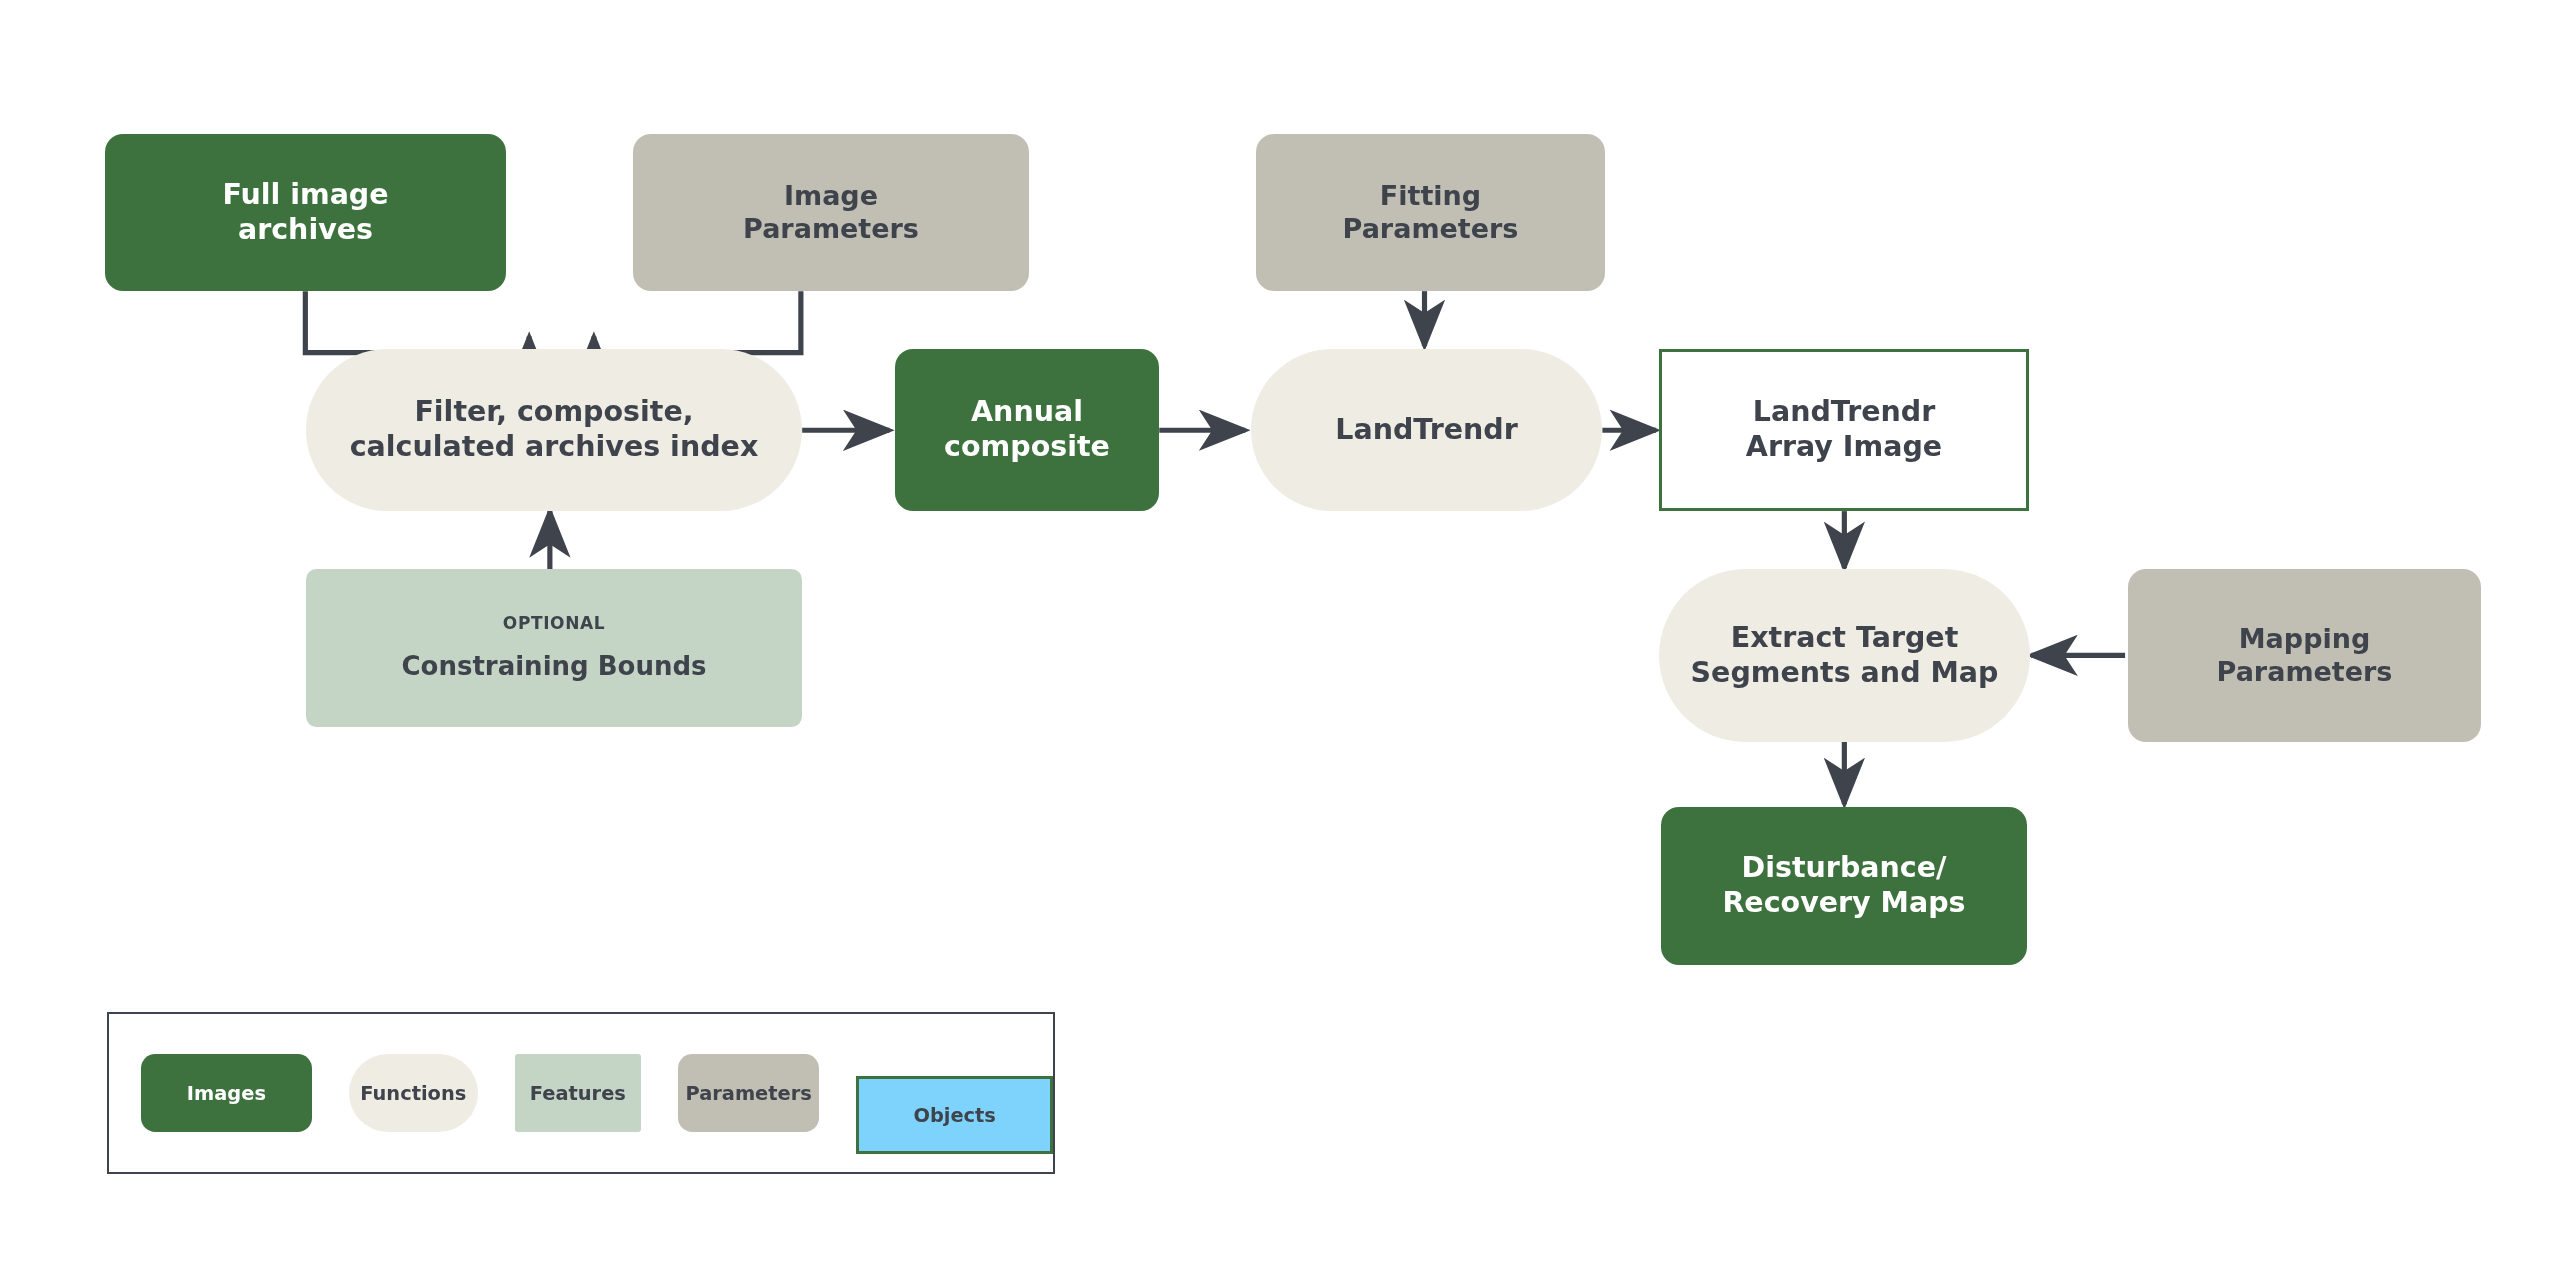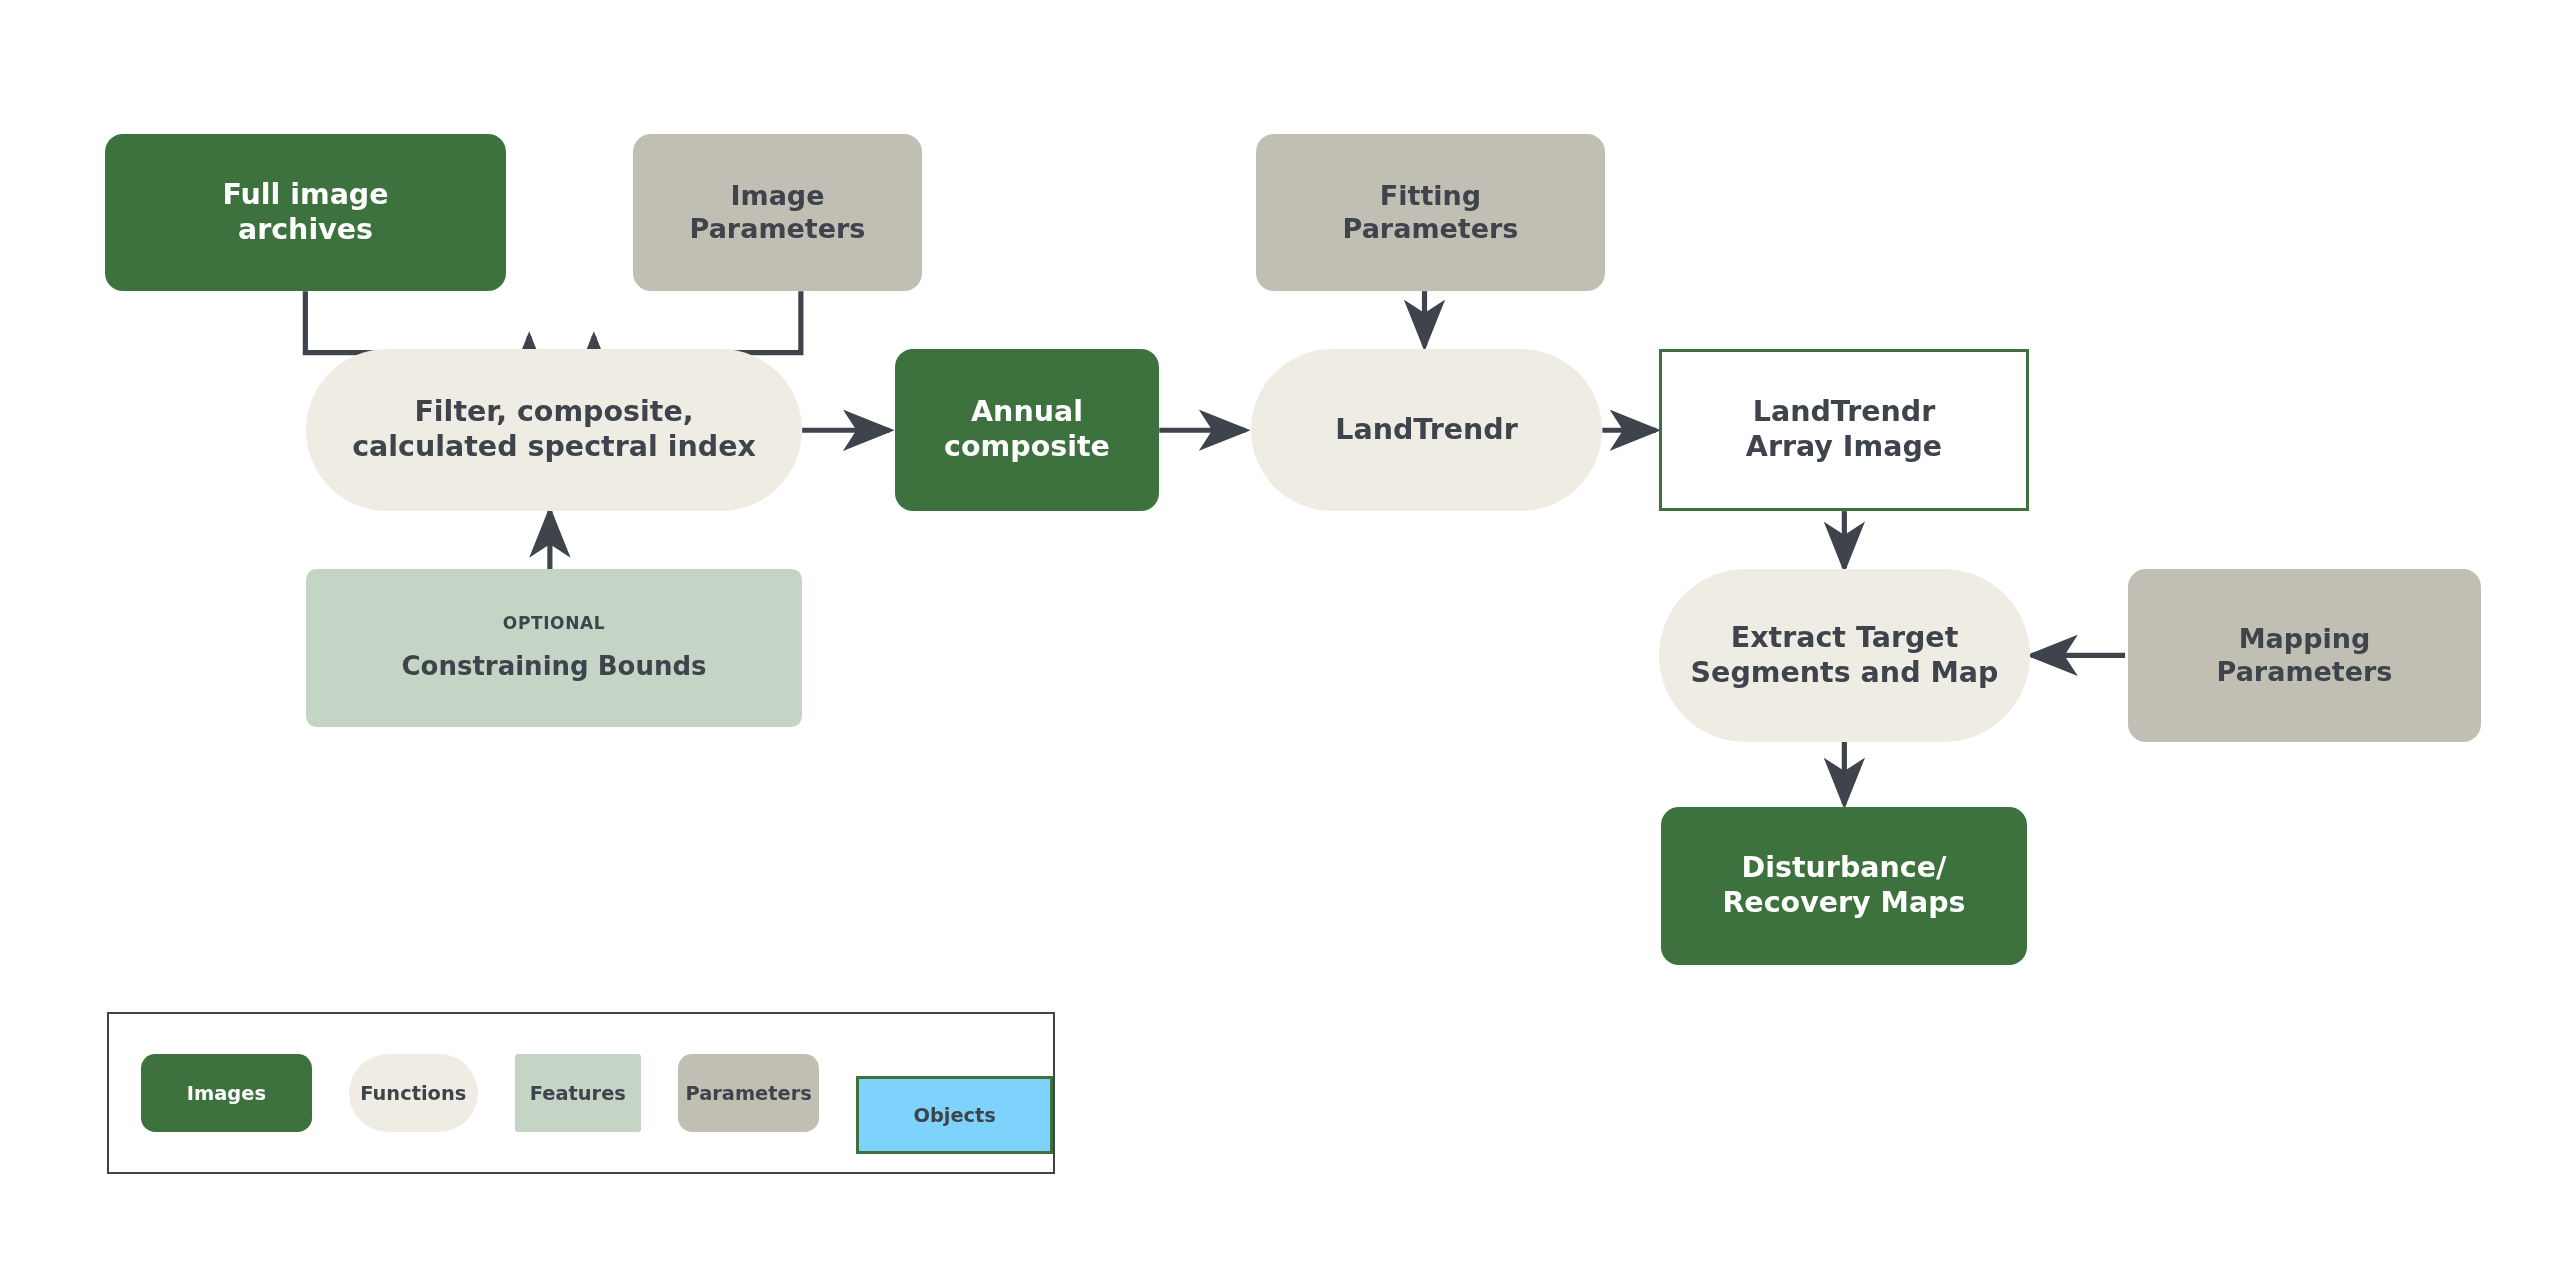--- a/index.html
+++ b/index.html
@@ -102,33 +102,33 @@
 
       <path d="M2851,1145 L2851,1243"></path>
     </g>
   </svg>
 
   <div class="node images" style="left:105px;top:134px;width:401px;height:157px;font-size:28.5px;">
     <span class="txt">Full image
 archives</span>
   </div>
 
-  <div class="node parameters" style="left:633px;top:134px;width:289px;height:157px;font-size:27px;">
+  <div class="node parameters" style="left:633px;top:134px;width:396px;height:157px;font-size:27px;">
     <span class="txt">Image
 Parameters</span>
   </div>
 
   <div class="node parameters" style="left:1256px;top:134px;width:349px;height:157px;font-size:27px;">
     <span class="txt">Fitting
 Parameters</span>
   </div>
 
   <div class="node functions" style="left:306px;top:349px;width:496px;height:162px;font-size:28.5px;">
     <span class="txt">Filter, composite,
-calculated spectral index</span>
+calculated archives index</span>
   </div>
 
   <div class="node images" style="left:895px;top:349px;width:264px;height:162px;font-size:28.5px;">
     <span class="txt">Annual
 composite</span>
   </div>
 
   <div class="node functions" style="left:1251px;top:349px;width:351px;height:162px;font-size:28.5px;">
     <span class="txt">LandTrendr</span>
   </div>

